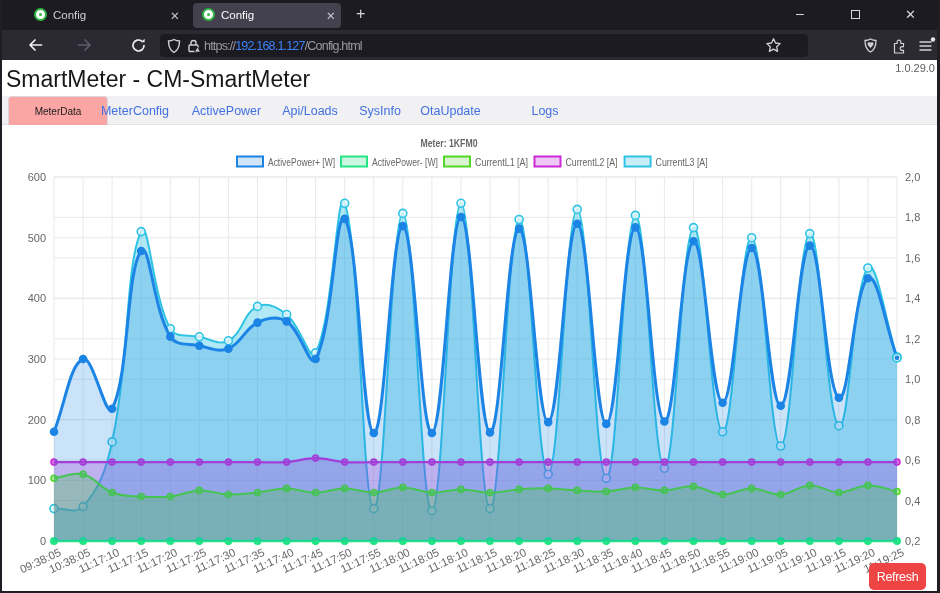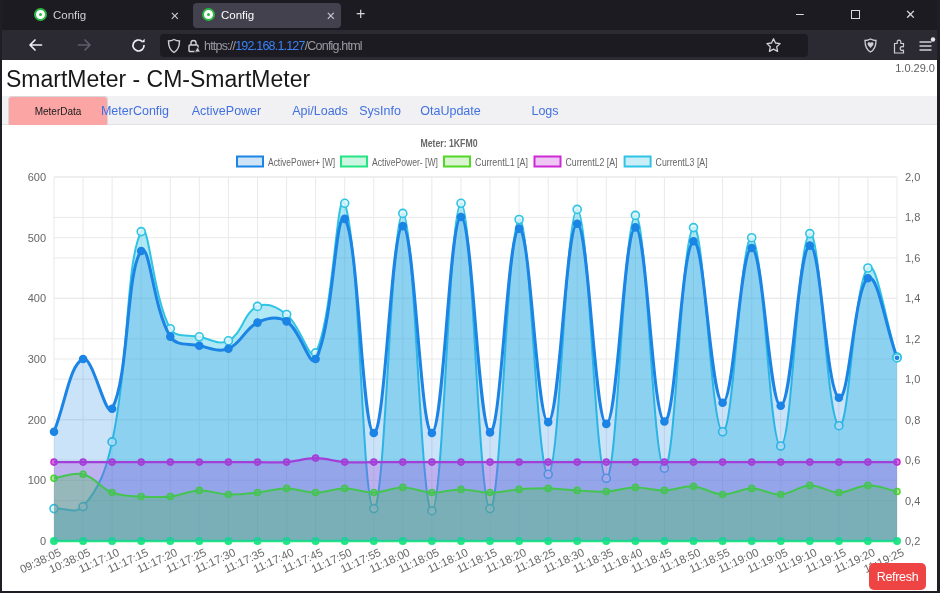--- a/index.html
+++ b/index.html
@@ -71,21 +71,21 @@
       <line x1="2.5" y1="13" x2="14.5" y2="13"></line>
     </g>
     <circle cx="16" cy="2.5" r="2.2" fill="#e6e6ea"></circle>
   </svg>
 <div id="hdr">SmartMeter - CM-SmartMeter</div>
 <div id="ver">1.0.29.0</div>
 <div id="tabband"></div>
 <div id="mdtab">MeterData</div>
 <div class="nl" style="left:101px;width:68px">MeterConfig</div>
 <div class="nl" style="left:193px;width:67px">ActivePower</div>
-<div class="nl" style="left:295px;width:50px">Api/Loads</div>
+<div class="nl" style="left:285px;width:50px">Api/Loads</div>
 <div class="nl" style="left:361px;width:38px">SysInfo</div>
 <div class="nl" style="left:422px;width:57px">OtaUpdate</div>
 <div class="nl" style="left:532px;width:26px">Logs</div>
 <svg width="940" height="593" viewBox="0 0 940 593" style="position:absolute;left:0;top:0;z-index:2" font-family="Liberation Sans, sans-serif">
     <text x="449" y="146.5" font-size="11.5" font-weight="bold" fill="#666" text-anchor="middle" textLength="57" lengthAdjust="spacingAndGlyphs">Meter: 1KFM0</text>
     <rect x="237" y="156.5" width="26" height="10" fill="#cfe5f7" stroke="#1b84e4" stroke-width="2"></rect>
     <text x="268" y="165.5" font-size="11" fill="#666" textLength="67" lengthAdjust="spacingAndGlyphs">ActivePower+ [W]</text>
     <rect x="341" y="156.5" width="26" height="10" fill="#ccf5e2" stroke="#23e583" stroke-width="2"></rect>
     <text x="372" y="165.5" font-size="11" fill="#666" textLength="66" lengthAdjust="spacingAndGlyphs">ActivePower- [W]</text>
     <rect x="444" y="156.5" width="26" height="10" fill="#daf3d1" stroke="#52d726" stroke-width="2"></rect>

